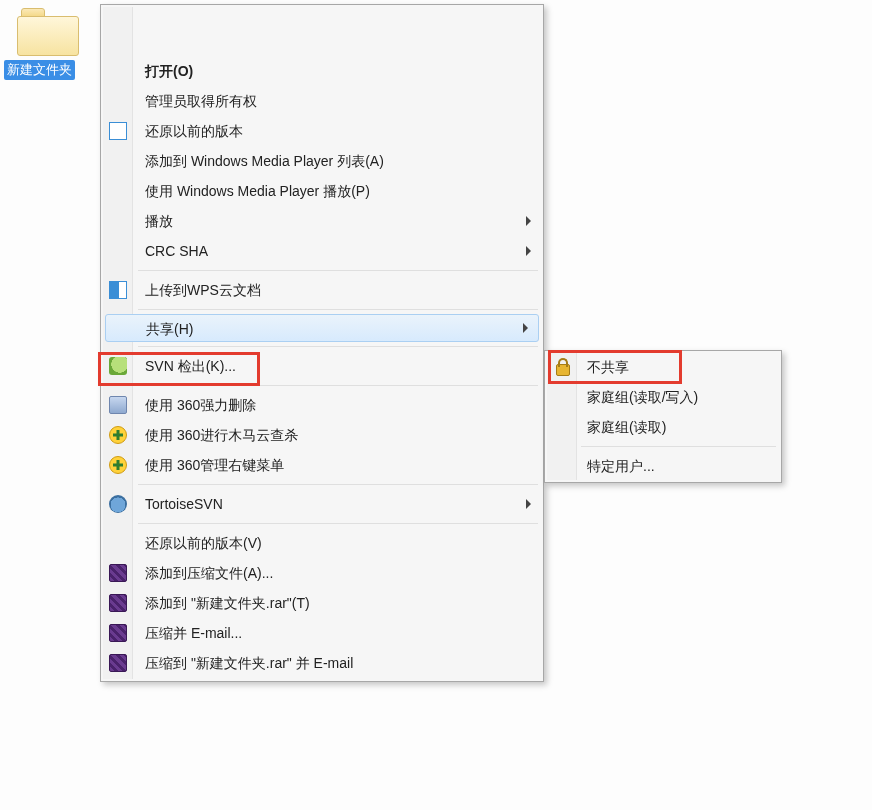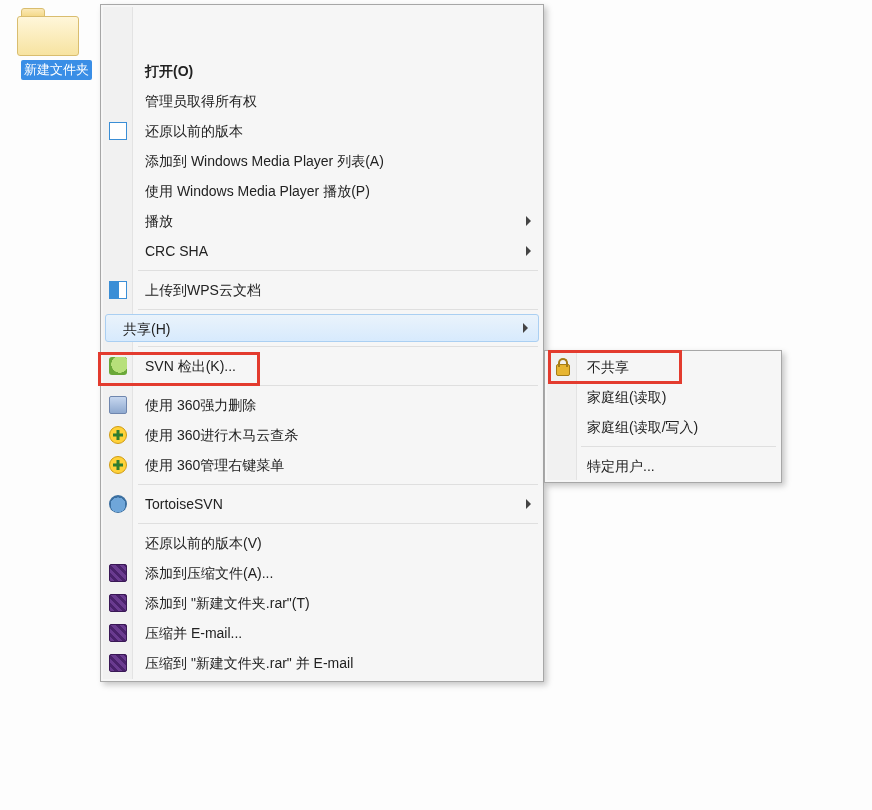--- a/index.html
+++ b/index.html
@@ -12,21 +12,21 @@
     font-size: 14px;
     background: #fdfdfd;
     position: relative;
     overflow: hidden;
   }
   .folder-icon-wrap {
     position: absolute;
     left: 4px;
     top: 4px;
     width: 88px;
-    text-align: right;
+    text-align: left;
   }
   .folder-glyph {
     width: 62px;
     height: 50px;
     margin: 4px auto 2px auto;
     position: relative;
   }
   .folder-glyph .tab {
     position: absolute;
     left: 4px; top: 0;
@@ -83,21 +83,21 @@
     white-space: nowrap;
   }
   .menu-item.bold { font-weight: 700; margin-top: 48px; }
   .menu-item.hovered {
     background: linear-gradient(#eaf3fb,#d7eafd);
     border: 1px solid #aacff2;
     border-radius: 3px;
     height: 28px;
     line-height: 28px;
     margin: 1px 2px 1px 2px;
-    padding-left: 17px;
+    padding-left: 40px;
   }
   .menu-item .arrow {
     position: absolute;
     right: 10px;
     top: 0;
     bottom: 0;
     width: 0; height: 0;
     margin: auto;
     border-top: 5px solid transparent;
     border-bottom: 5px solid transparent;
@@ -306,24 +306,24 @@
 </div>
 
 <div class="submenu">
   <div class="menu-icon-col"></div>
 
   <div class="menu-item">
     <span class="mi-icon ic-lock"></span>
     <span>不共享</span>
   </div>
   <div class="menu-item">
+    <span>家庭组(读取/写入)</span>
+  </div>
+  <div class="menu-item">
     <span>家庭组(读取)</span>
-  </div>
-  <div class="menu-item">
-    <span>家庭组(读取/写入)</span>
   </div>
 
   <div class="menu-sep"></div>
 
   <div class="menu-item">
     <span>特定用户...</span>
   </div>
 </div>
 
 <div class="red-box" style="left:98px; top:352px; width:162px; height:34px;"></div>

